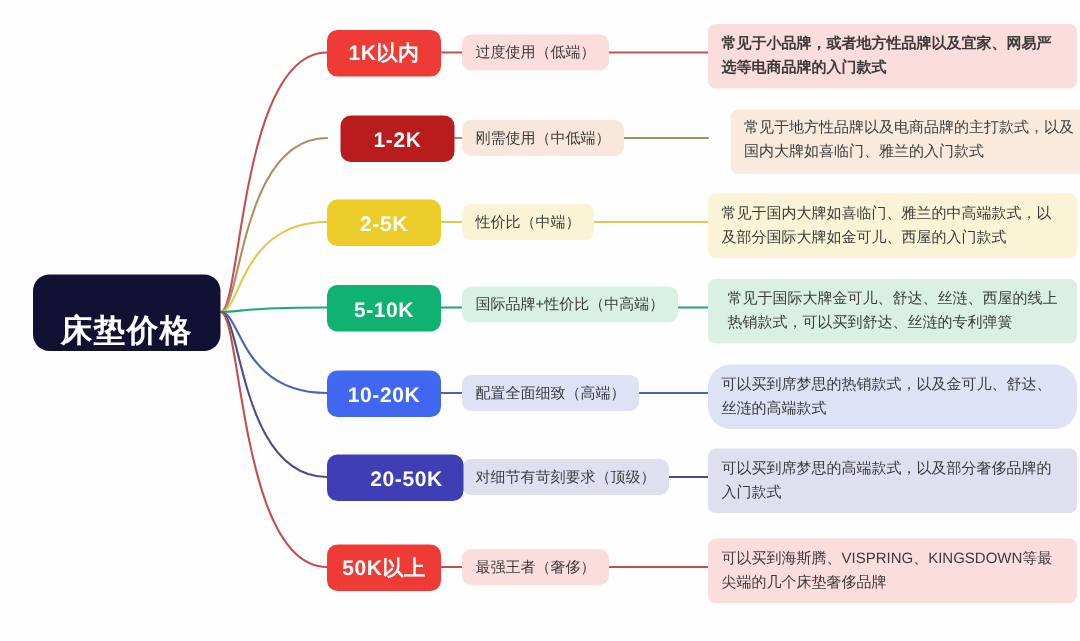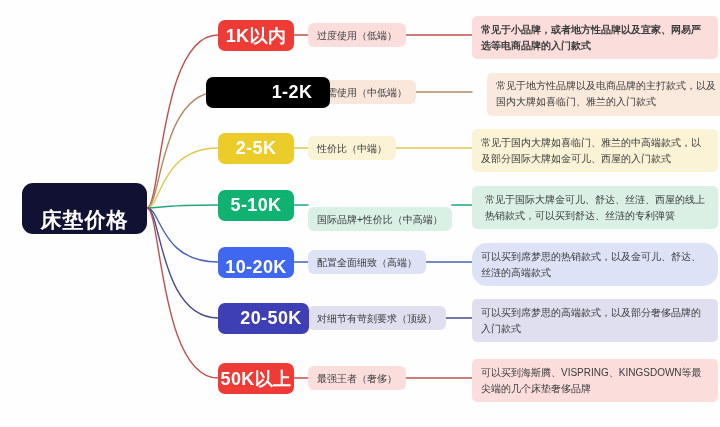--- a/index.html
+++ b/index.html
@@ -50,21 +50,21 @@
     width: 76px;
     height: 31px;
     border-radius: 7px;
     display: flex;
     align-items: center;
     justify-content: center;
     z-index: 5;
   }
   .chip-label {
     color: #ffffff;
-    font-size: 18px;
+    font-size: 14px;
     font-weight: bold;
     letter-spacing: 0.4px;
     white-space: nowrap;
   }
   
   .pill {
     position: absolute;
     height: 24px;
     border-radius: 6px;
     display: flex;
@@ -131,21 +131,21 @@
   <div class="chip" style="background: rgb(238, 59, 53); left: 218px; top: 20px;">
     <span class="chip-label">1K以内</span>
   </div>
   <div class="pill" style="background: rgb(251, 222, 220); left: 308px; top: 23px;">
     <span class="pill-label">过度使用（低端）</span>
   </div>
   <div class="note" style="background: rgb(251, 222, 220); left: 472px; top: 16px; font-weight: bold;">
     <span class="note-text">常见于小品牌，或者地方性品牌以及宜家、网易严选等电商品牌的入门款式</span>
   </div>
 
-  <div class="chip" style="background: #000000; left: 206px; top: 77px; padding-left: 48px;">
+  <div class="chip" style="background: #b91c1c; left: 227px; top: 77px;">
     <span class="chip-label">1-2K</span>
   </div>
   <div class="pill" style="background: rgb(250, 231, 220); left: 308px; top: 80px;">
     <span class="pill-label">刚需使用（中低端）</span>
   </div>
   <div class="note" style="background: rgb(250, 234, 222); left: 487px; top: 73px; font-family: Liberation Mono, monospace;">
     <span class="note-text">常见于地方性品牌以及电商品牌的主打款式，以及国内大牌如喜临门、雅兰的入门款式</span>
   </div>
 
   <div class="chip" style="background: rgb(236, 204, 40); left: 218px; top: 133px;">
@@ -154,28 +154,28 @@
   <div class="pill" style="background: rgb(250, 243, 214); left: 308px; top: 136px;">
     <span class="pill-label">性价比（中端）</span>
   </div>
   <div class="note" style="background: rgb(250, 243, 214); left: 472px; top: 129px;">
     <span class="note-text">常见于国内大牌如喜临门、雅兰的中高端款式，以及部分国际大牌如金可儿、西屋的入门款式</span>
   </div>
 
   <div class="chip" style="background: rgb(16, 178, 113); left: 218px; top: 190px;">
     <span class="chip-label">5-10K</span>
   </div>
-  <div class="pill" style="background: rgb(217, 240, 228); left: 308px; top: 207px;">
+  <div class="pill" style="background: rgb(217, 240, 228); left: 308px; top: 191px;">
     <span class="pill-label">国际品牌+性价比（中高端）</span>
   </div>
   <div class="note" style="background: rgb(218, 240, 229); left: 472px; top: 186px; padding-left: 13px;">
     <span class="note-text">常见于国际大牌金可儿、舒达、丝涟、西屋的线上热销款式，可以买到舒达、丝涟的专利弹簧</span>
   </div>
 
-  <div class="chip" style="background: rgb(64, 103, 239); left: 218px; top: 247px; align-items: flex-end;">
+  <div class="chip" style="background: rgb(64, 103, 239); left: 218px; top: 247px;">
     <span class="chip-label">10-20K</span>
   </div>
   <div class="pill" style="background: rgb(221, 226, 247); left: 308px; top: 250px;">
     <span class="pill-label">配置全面细致（高端）</span>
   </div>
   <div class="note" style="background: rgb(221, 226, 247); left: 472px; top: 243px; border-radius: 15px;">
     <span class="note-text">可以买到席梦思的热销款式，以及金可儿、舒达、丝涟的高端款式</span>
   </div>
 
   <div class="chip" style="background: rgb(63, 63, 181); left: 218px; top: 303px; padding-left: 15px;">

